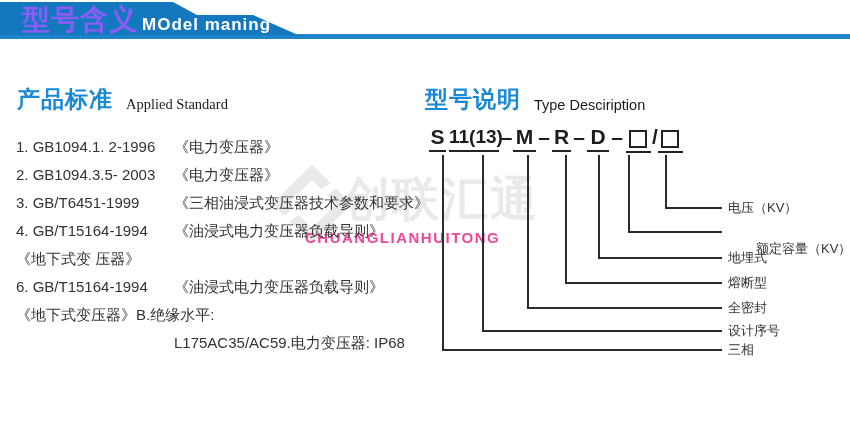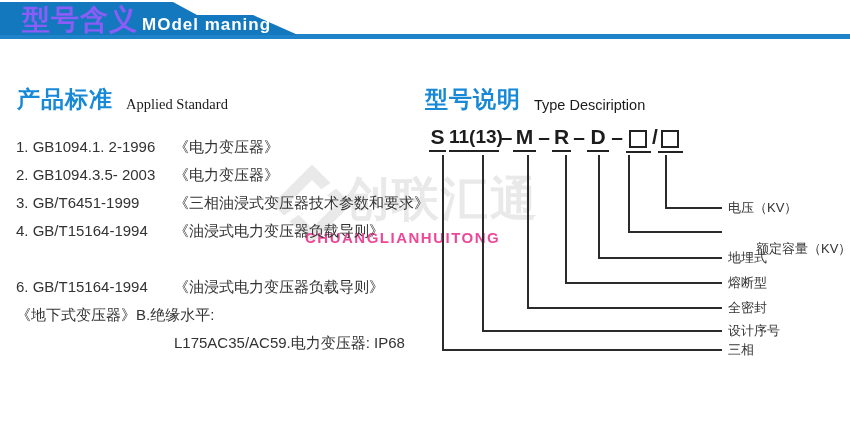--- a/index.html
+++ b/index.html
@@ -83,20 +83,21 @@
     </div>
     <div class="std-item">
       <span class="code">3. GB/T6451-1999</span>
       <span class="desc">《三相油浸式变压器技术参数和要求》</span>
     </div>
     <div class="std-item">
       <span class="code">4. GB/T15164-1994</span>
       <span class="desc">《油浸式电力变压器负载导则》</span>
     </div>
     <div class="std-item">
+      <span class="desc">《地下式变 压器》</span>
     </div>
     <div class="std-item">
       <span class="code">6. GB/T15164-1994</span>
       <span class="desc">《油浸式电力变压器负载导则》</span>
     </div>
     <div class="std-item">
       <span class="desc">《地下式变压器》B.绝缘水平:</span>
     </div>
     <div class="std-item">
       <span class="code"></span>

